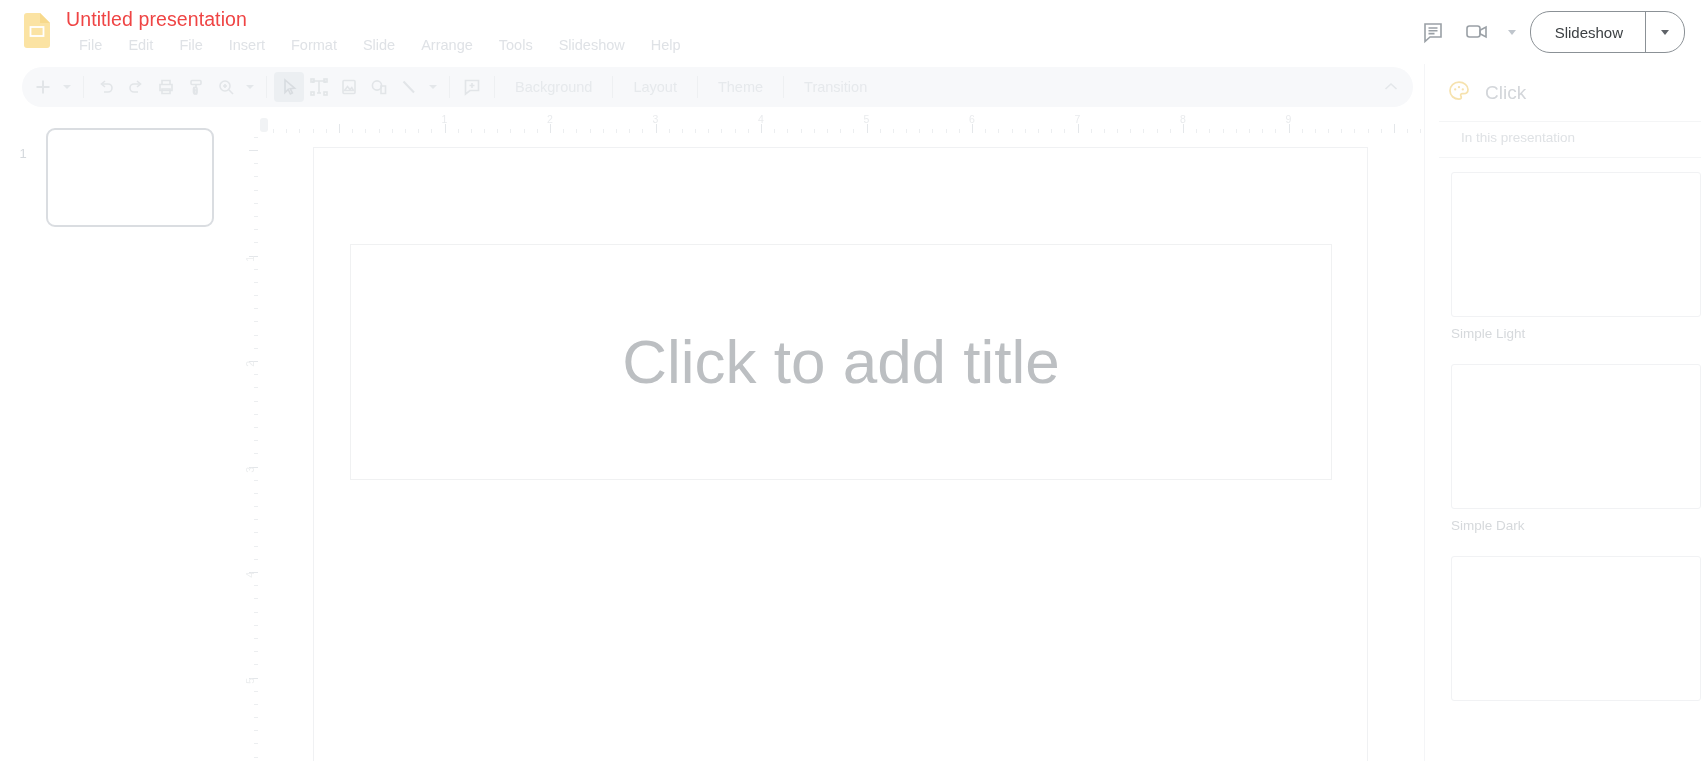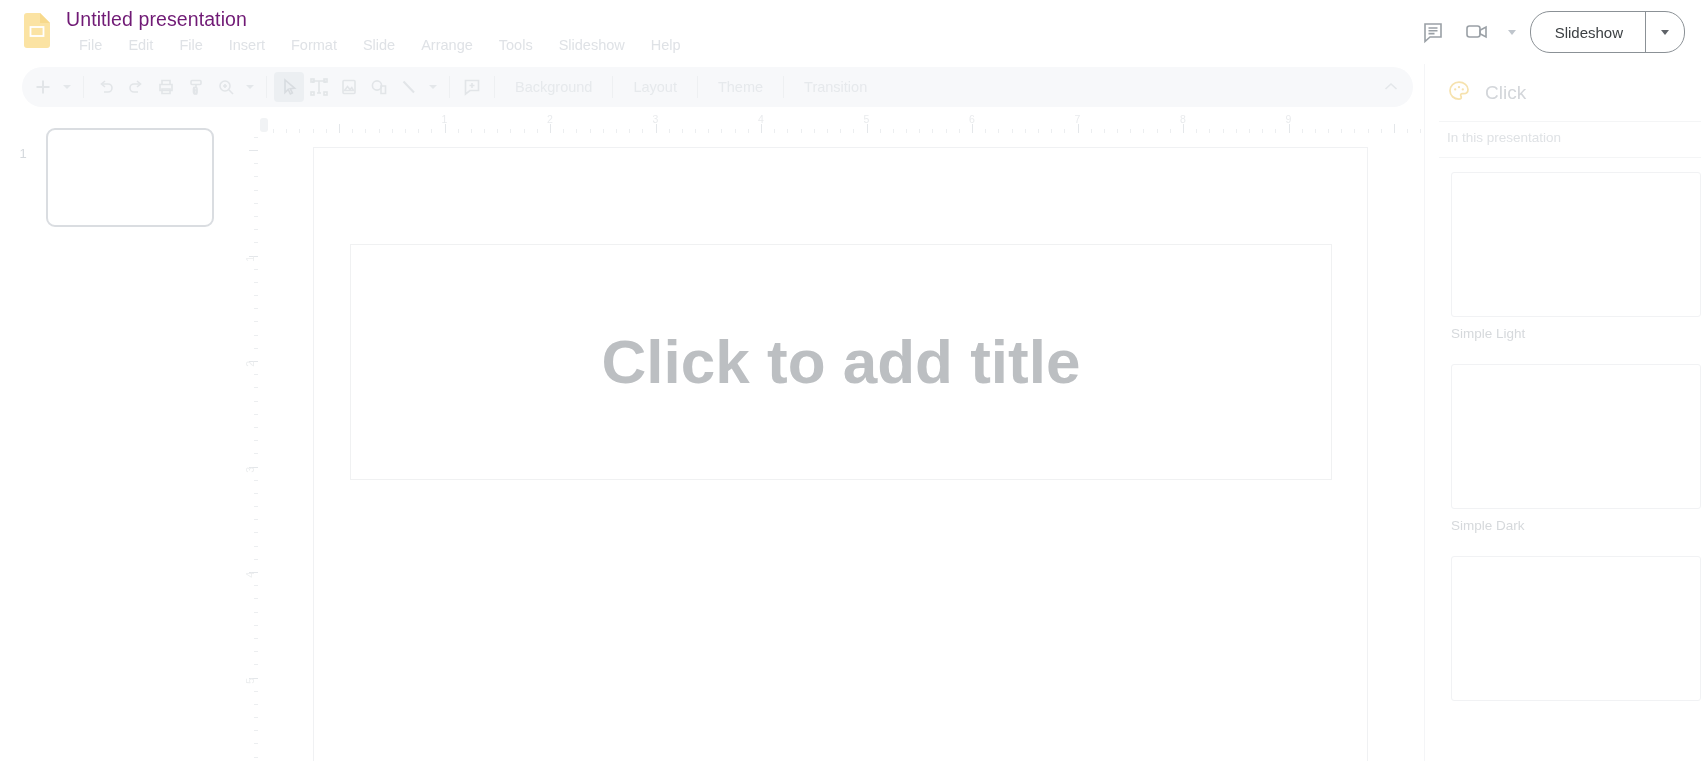--- a/index.html
+++ b/index.html
@@ -35,21 +35,21 @@
     position: absolute;
     left: 24px; top: 13px;
     width: 26px; height: 35px;
   }
   .title-block {
     position: absolute;
     left: 66px; top: 4px;
   }
   .doc-title {
     font-size: 19.5px;
-    color: #701a75;
+    color: #ef4444;
     letter-spacing: 0.1px;
     line-height: 30px;
     white-space: nowrap;
   }
   .menubar {
     position: absolute;
     left: 68px; top: 34px;
     display: flex;
     align-items: center;
     gap: 4px;
@@ -277,21 +277,20 @@
     border-radius: 3px;
   }
 
   
   .canvas {
     position: absolute;
     left: 26px; top: 24px;
     right: 0; bottom: 0;
     background: #ffffff;
     overflow: hidden;
-    font-weight: bold;
   }
   .slide-surface {
     position: absolute;
     left: 55px; top: 13px;
     width: 1055px;
     height: 620px;
     background: #ffffff;
     border: 1px solid #f0f1f3;
     box-sizing: border-box;
   }
@@ -349,21 +348,21 @@
     white-space: nowrap;
   }
   .themes-divider {
     position: absolute;
     left: 14px; right: 0;
     height: 1px;
     background: #f4f5f6;
   }
   .themes-section-label {
     position: absolute;
-    left: 22px; top: 66px;
+    left: 36px; top: 66px;
     font-size: 13.5px;
     color: #dfe2e5;
     white-space: nowrap;
   }
   .theme-list {
     position: absolute;
     left: 0; top: 100px;
     right: 0; bottom: 0;
     overflow: hidden;
   }

